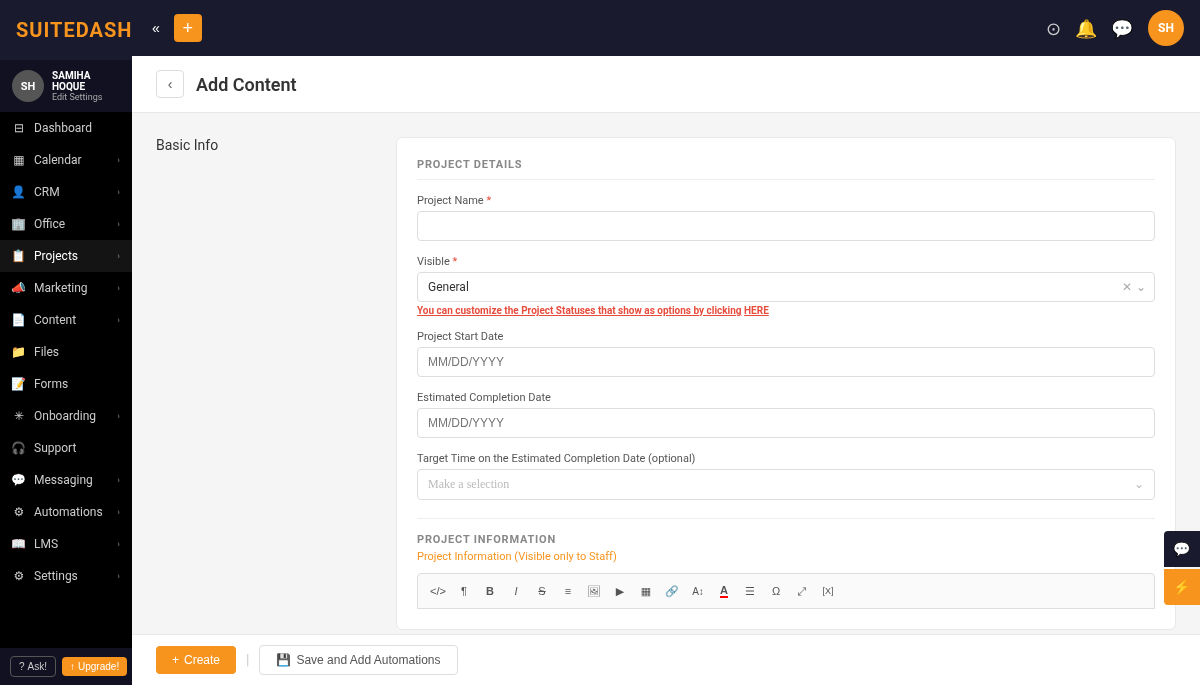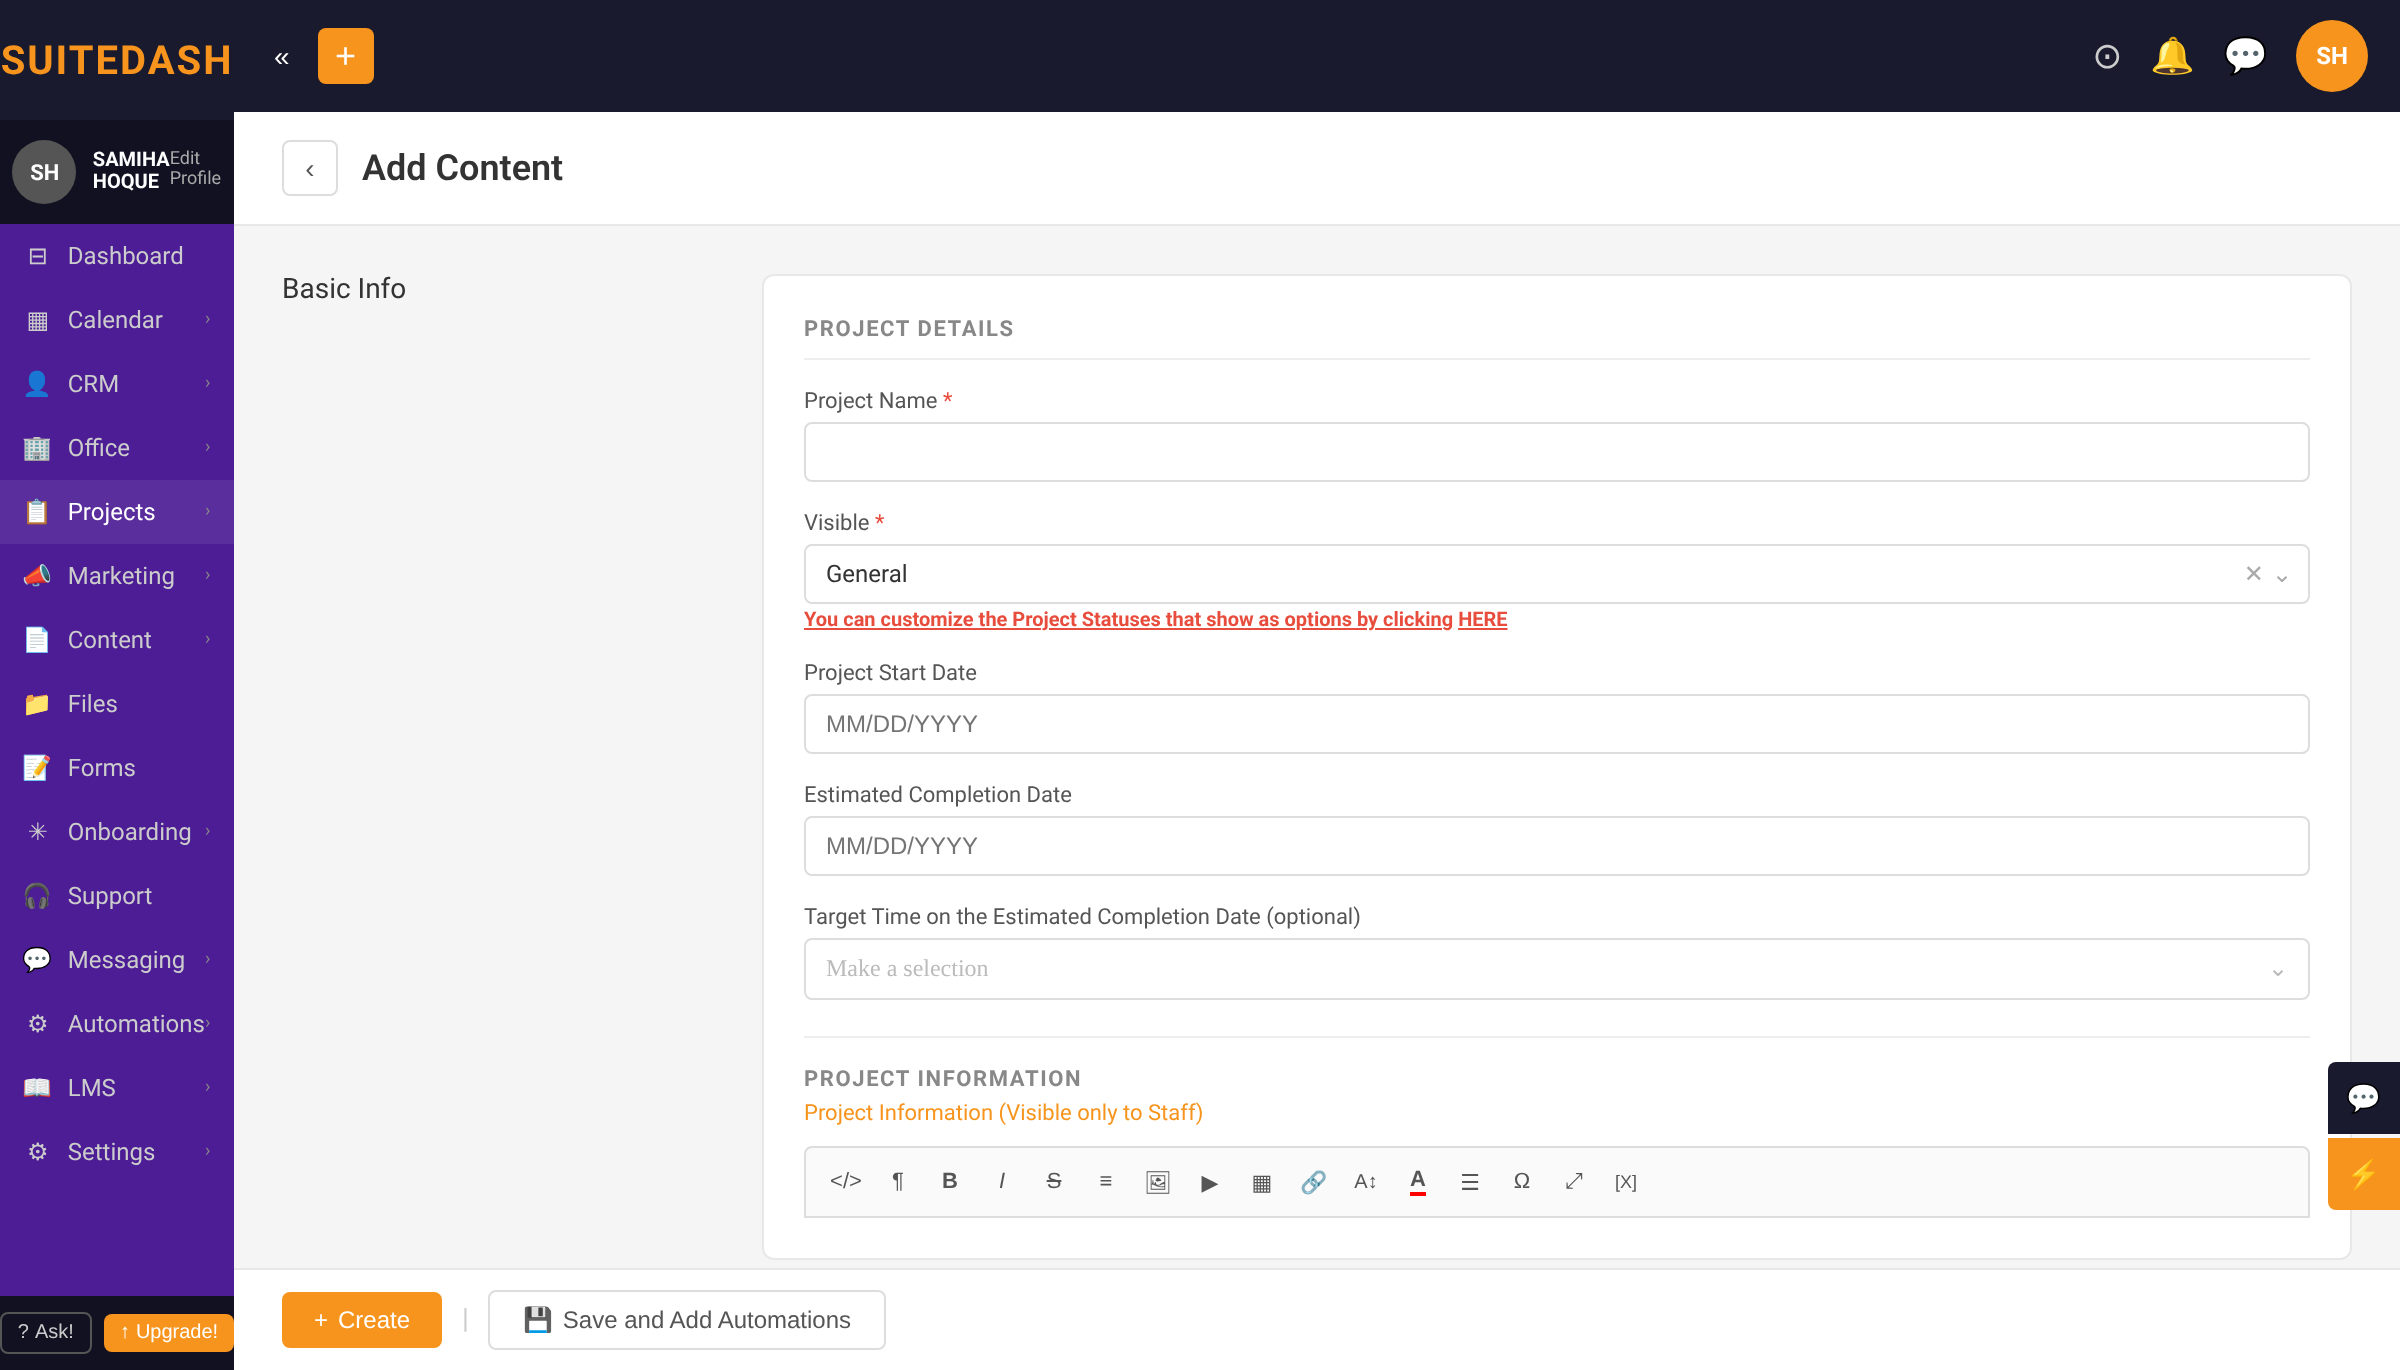--- a/index.html
+++ b/index.html
@@ -1,27 +1,26 @@
 <!DOCTYPE html>
 <html><head>
   <meta charset="utf-8">
   <style>
     * { box-sizing: border-box; margin: 0; padding: 0; }
     body { font-family: -apple-system, BlinkMacSystemFont, 'Segoe UI', Roboto, sans-serif; background: #f0f0f0; display: flex; height: 685px; overflow: hidden; }
 
     
     .sidebar {
-      width: 117px;
-      background: #4c1d95;
+      width: 132px;
+      background: #000000;
       color: #fff;
       display: flex;
       flex-direction: column;
       height: 685px;
       flex-shrink: 0;
-      align-items: center;
     }
     .sidebar-logo {
       padding: 18px 16px;
       background: #1a1a2e;
       display: flex; align-items: center;
     }
     .logo-text {
       font-size: 20px;
       font-weight: 700;
       color: #fff;
@@ -36,21 +35,21 @@
       background: #111122;
     }
     .avatar-sm {
       width: 32px; height: 32px;
       background: #555;
       border-radius: 50%;
       display: flex; align-items: center; justify-content: center;
       font-size: 11px; font-weight: 700; color: #fff;
       flex-shrink: 0;
     }
-    .profile-info { display: flex; }
+    .profile-info { display: flex; flex-direction: column; }
     .profile-name { font-size: 10px; font-weight: 700; color: #fff; }
     .profile-edit { font-size: 9px; color: #aaa; }
 
     .nav-items { flex: 1; overflow-y: auto; }
     .nav-item {
       display: flex; align-items: center; justify-content: space-between;
       padding: 9px 12px;
       font-size: 12px;
       color: #ccc;
       cursor: pointer;
@@ -314,21 +313,21 @@
   <div class="sidebar-logo">
     <span class="logo-text">
       <span>SUITE</span><span style="color:#f7941d">DASH</span>
     </span>
   </div>
 
   <div class="sidebar-profile">
     <div class="avatar-sm">SH</div>
     <div class="profile-info">
       <span class="profile-name">SAMIHA HOQUE</span>
-      <span class="profile-edit">Edit Profile</span>
+      <span class="profile-edit">Edit Settings</span>
     </div>
   </div>
 
   <div class="nav-items">
     <div class="nav-item">
       <div class="nav-item-left">
         <span class="nav-icon">⊟</span>
         <span>Dashboard</span>
       </div>
     </div>

